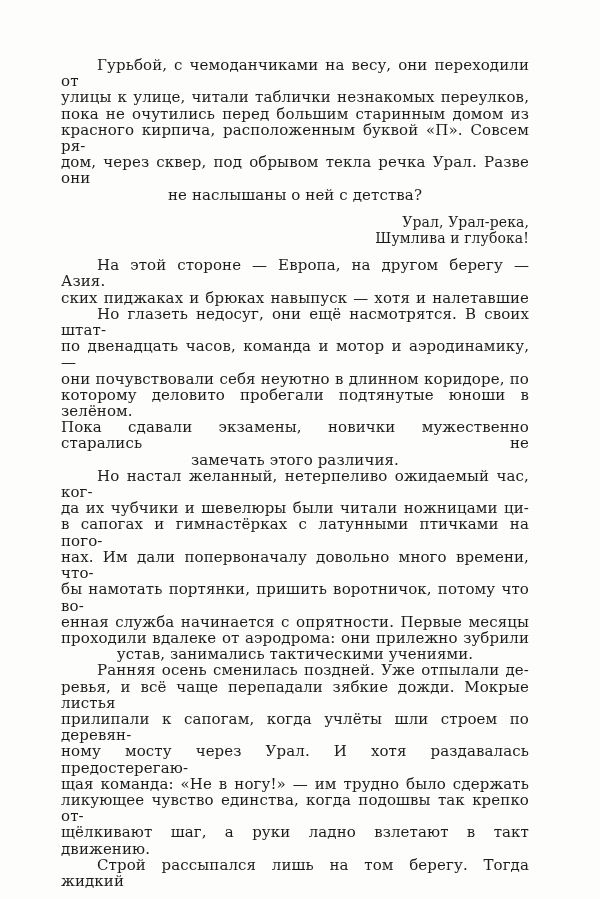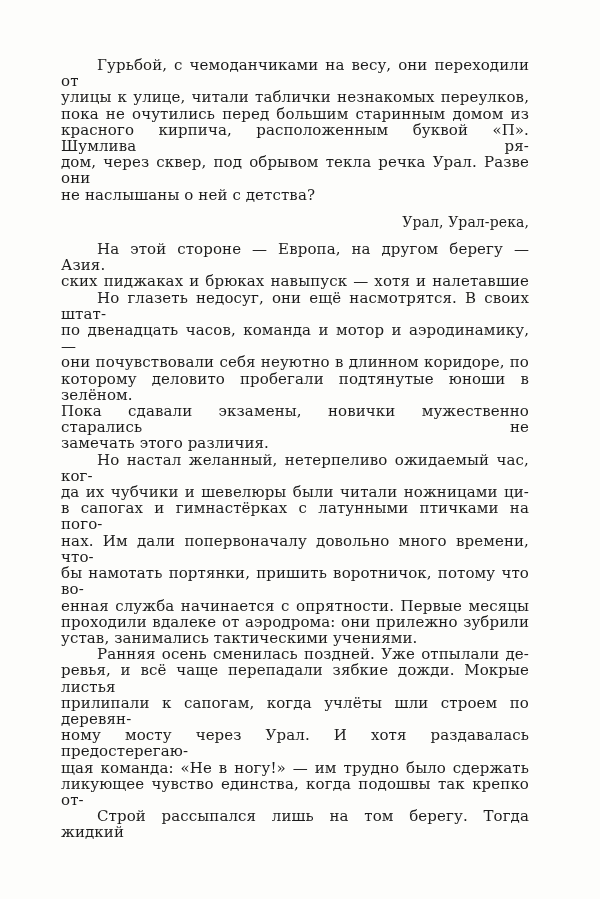--- a/index.html
+++ b/index.html
@@ -23,21 +23,21 @@
   }
   .text-block {
     position: absolute;
     left: 61px;
     top: 57px;
     width: 468px;
     font-size: 15px;
   }
   .para .line {
     line-height: 16.2px;
-    text-align: left;
+    text-align: center;
     letter-spacing: 0.1px;
   }
   .para .line.just {
     text-align: justify;
     text-align-last: justify;
   }
   .para .line.first {
     text-indent: 36px;
   }
   .verse {
@@ -52,26 +52,27 @@
 </style>
 </head>
 <body>
 
 <div class="page">
   <div class="text-block">
       <div class="para">
         <div class="line just first">Гурьбой, с чемоданчиками на весу, они переходили от</div>
         <div class="line just">улицы к улице, читали таблички незнакомых переулков,</div>
         <div class="line just">пока не очутились перед большим старинным домом из</div>
-        <div class="line just">красного кирпича, расположенным буквой «П». Шумлива ря-</div>
+        <div class="line just">красного кирпича, расположенным буквой «П». Совсем ря-</div>
         <div class="line just">дом, через сквер, под обрывом текла речка Урал. Разве они</div>
         <div class="line">не наслышаны о ней с детства?</div>
       </div>
       <div class="verse">
         <div class="line">Урал, Урал-река,</div>
+        <div class="line">Шумлива и глубока!</div>
       </div>
       <div class="para">
         <div class="line just first">На этой стороне — Европа, на другом берегу — Азия.</div>
       </div>
       <div class="para">
         <div class="line just">ских пиджаках и брюках навыпуск — хотя и налетавшие</div>
         <div class="line just first">Но глазеть недосуг, они ещё насмотрятся. В своих штат-</div>
         <div class="line just">по двенадцать часов, команда и мотор и аэродинамику, —</div>
         <div class="line just">они почувствовали себя неуютно в длинном коридоре, по</div>
         <div class="line just">которому деловито пробегали подтянутые юноши в зелёном.</div>
@@ -88,18 +89,19 @@
         <div class="line just">проходили вдалеке от аэродрома: они прилежно зубрили</div>
         <div class="line">устав, занимались тактическими учениями.</div>
       </div>
       <div class="para">
         <div class="line just first">Ранняя осень сменилась поздней. Уже отпылали де-</div>
         <div class="line just">ревья, и всё чаще перепадали зябкие дожди. Мокрые листья</div>
         <div class="line just">прилипали к сапогам, когда учлёты шли строем по деревян-</div>
         <div class="line just">ному мосту через Урал. И хотя раздавалась предостерегаю-</div>
         <div class="line just">щая команда: «Не в ногу!» — им трудно было сдержать</div>
         <div class="line just">ликующее чувство единства, когда подошвы так крепко от-</div>
+        <div class="line just">щёлкивают шаг, а руки ладно взлетают в такт движению.</div>
       </div>
       <div class="para">
         <div class="line just first">Строй рассыпался лишь на том берегу. Тогда жидкий</div>
       </div>
     </div>
 </div>
 
 </body></html>

